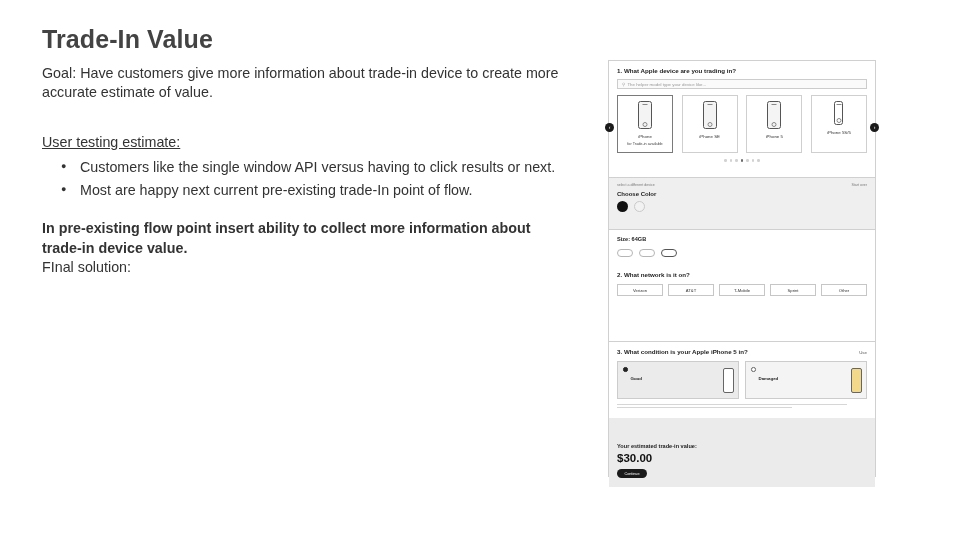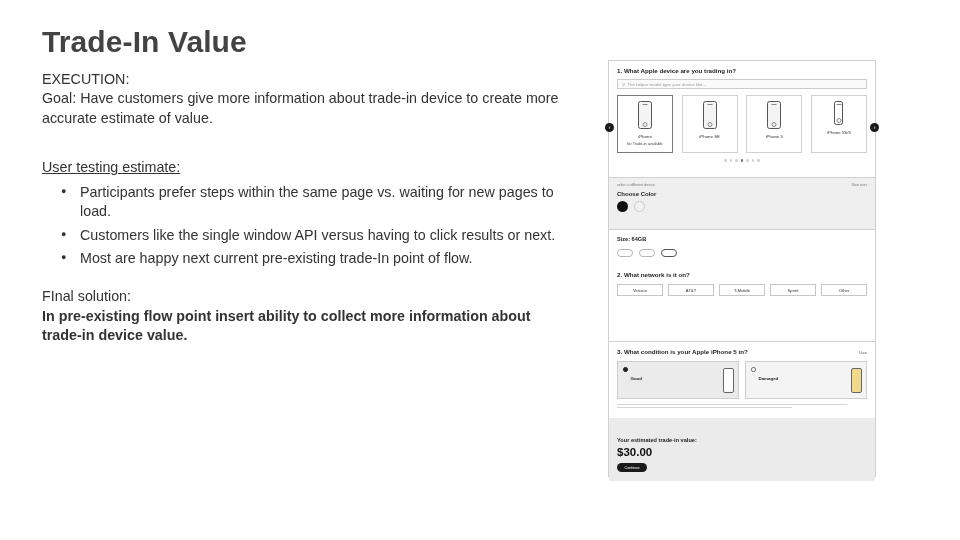--- a/index.html
+++ b/index.html
@@ -16,21 +16,21 @@
     background: #ffffff;
   }
 
   
   .left-col {
     position: absolute;
     left: 42px; top: 24px;
     width: 520px;
   }
   .slide-title {
-    font-size: 30px;
+    font-size: 25px;
     font-weight: bold;
     color: #434343;
     letter-spacing: 0.1px;
     margin: 0 0 10px 0;
     line-height: 1.2;
   }
   .body-text {
     font-size: 14.3px;
     color: #333333;
     line-height: 1.35;
@@ -227,56 +227,54 @@
   }
   .cond-phone.dmg { background: #f1d88a; }
   .fineprint { margin-top: 5px; }
   .fp-line { height: 1px; background: #d6d6d6; margin-bottom: 2px; }
   .fp-line.w90 { width: 92%; }
   .fp-line.w70 { width: 70%; }
 
   
   .sec-estimate {
     background: #ebebeb;
-    padding: 19px 8px 9px 8px;
+    padding: 25px 8px 9px 8px;
   }
   .est-label { font-size: 5.6px; font-weight: bold; color: #222; }
   .est-value { font-size: 11.5px; font-weight: bold; color: #111; margin-top: 3px; }
   .est-button {
     margin-top: 5px;
     width: 30px; height: 9px; border-radius: 5px;
     background: #1a1a1a; color: #fff;
     font-size: 3.8px;
     display: flex; align-items: center; justify-content: center;
   }
 </style>
 </head>
 <body>
 
 <div class="slide">
 
   <div class="left-col">
     <h1 class="slide-title">Trade-In Value</h1>
 
     <div class="body-text">
-      <p class="para">EXECUTION:</p>
       <p class="para">Goal: Have customers give more information about trade-in device to create more accurate estimate of value.</p>
       <div class="spacer"></div>
       <div class="spacer"></div>
       <p class="para underline">User testing estimate:</p>
 
       <ul class="findings">
-        <li>Participants prefer steps within the same page vs. waiting for new pages to load.</li>
         <li>Customers like the single window API versus having to click results or next.</li>
         <li>Most are happy next current pre-existing trade-In point of flow.</li>
       </ul>
 
       <div class="spacer"></div>
+      <p class="para final-bold">In pre-existing flow point insert ability to collect more information about trade-in device value.</p>
       <p class="para">FInal solution:</p>
-      <p class="para final-bold">In pre-existing flow point insert ability to collect more information about trade-in device value.</p>
     </div>
   </div>
 
   <div class="mock">
 
     <div class="mock-section sec1">
       <p class="q-label">1. What Apple device are you trading in?</p>
 
       <div class="search-bar">
         <span class="mag">⚲</span>

